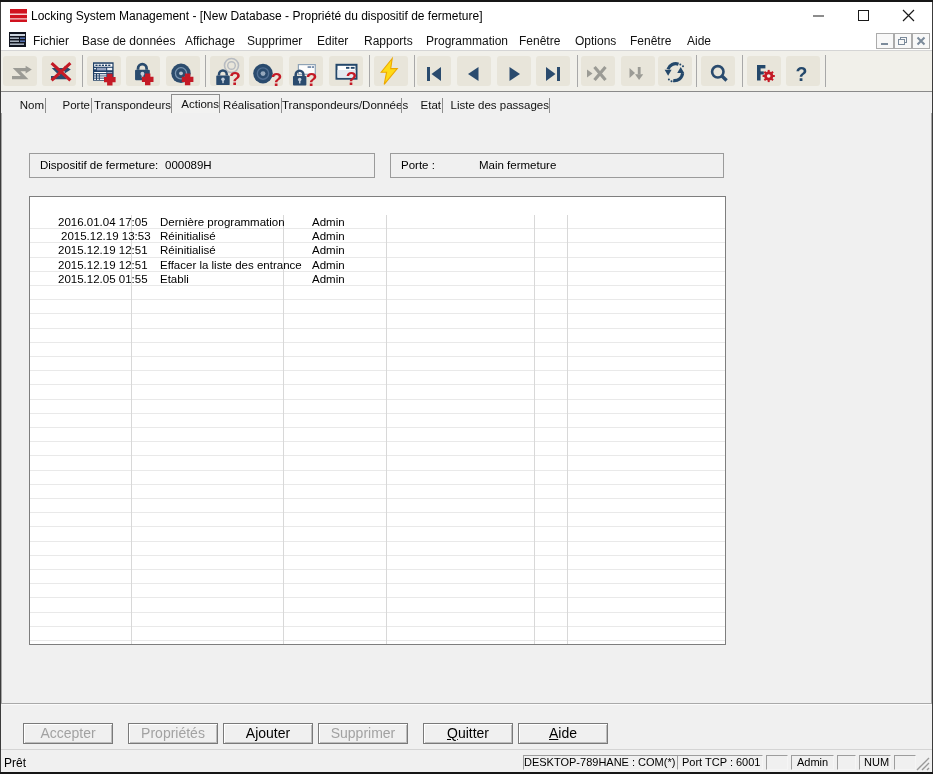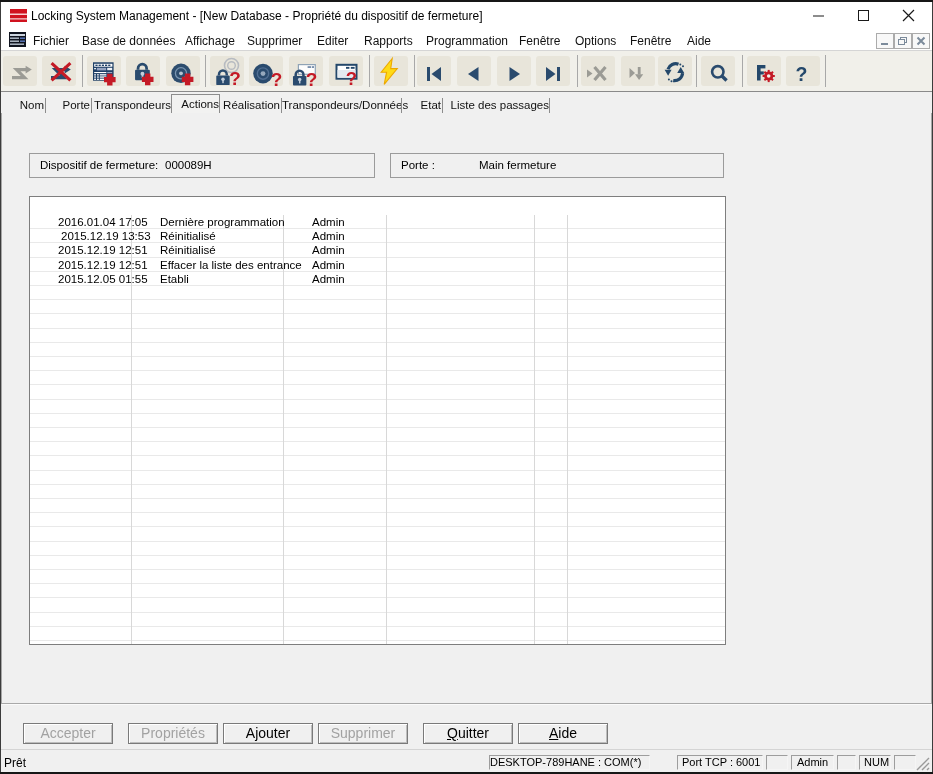--- a/index.html
+++ b/index.html
@@ -377,21 +377,21 @@
 <div class="btn dis" style="left:23px">Accepter</div>
 <div class="btn dis" style="left:128px">Propriétés</div>
 <div class="btn" style="left:223px">Ajouter</div>
 <div class="btn dis" style="left:318px">Supprimer</div>
 <div class="btn" style="left:423px"><u>Q</u>uitter</div>
 <div class="btn" style="left:518px"><u>A</u>ide</div>
 
 <div id="statusline"></div>
 <div id="statusbar">
   <div style="position:absolute;left:3px;top:6px;font-size:12px;color:#000">Prêt</div>
-  <div class="scell" style="left:488px;width:161px;">DESKTOP-789HANE : COM(*)</div>
+  <div class="scell" style="left:522px;width:161px;">DESKTOP-789HANE : COM(*)</div>
   <div class="scell" style="left:676px;width:86px;padding-left:4px">Port TCP : 6001</div>
   <div class="scell" style="left:765px;width:22px"></div>
   <div class="scell" style="left:790px;width:43px;padding-left:5px">Admin</div>
   <div class="scell" style="left:836px;width:19px"></div>
   <div class="scell" style="left:858px;width:32px;padding-left:4px">NUM</div>
   <div class="scell" style="left:893px;width:22px"></div>
   <svg style="position:absolute;right:2px;top:7px" width="14" height="14">
     <path d="M13 1 L1 13 M13 6 L6 13 M13 11 L11 13" stroke="#9a9a9a" stroke-width="1.4" fill="none"></path>
   </svg>
 </div>

